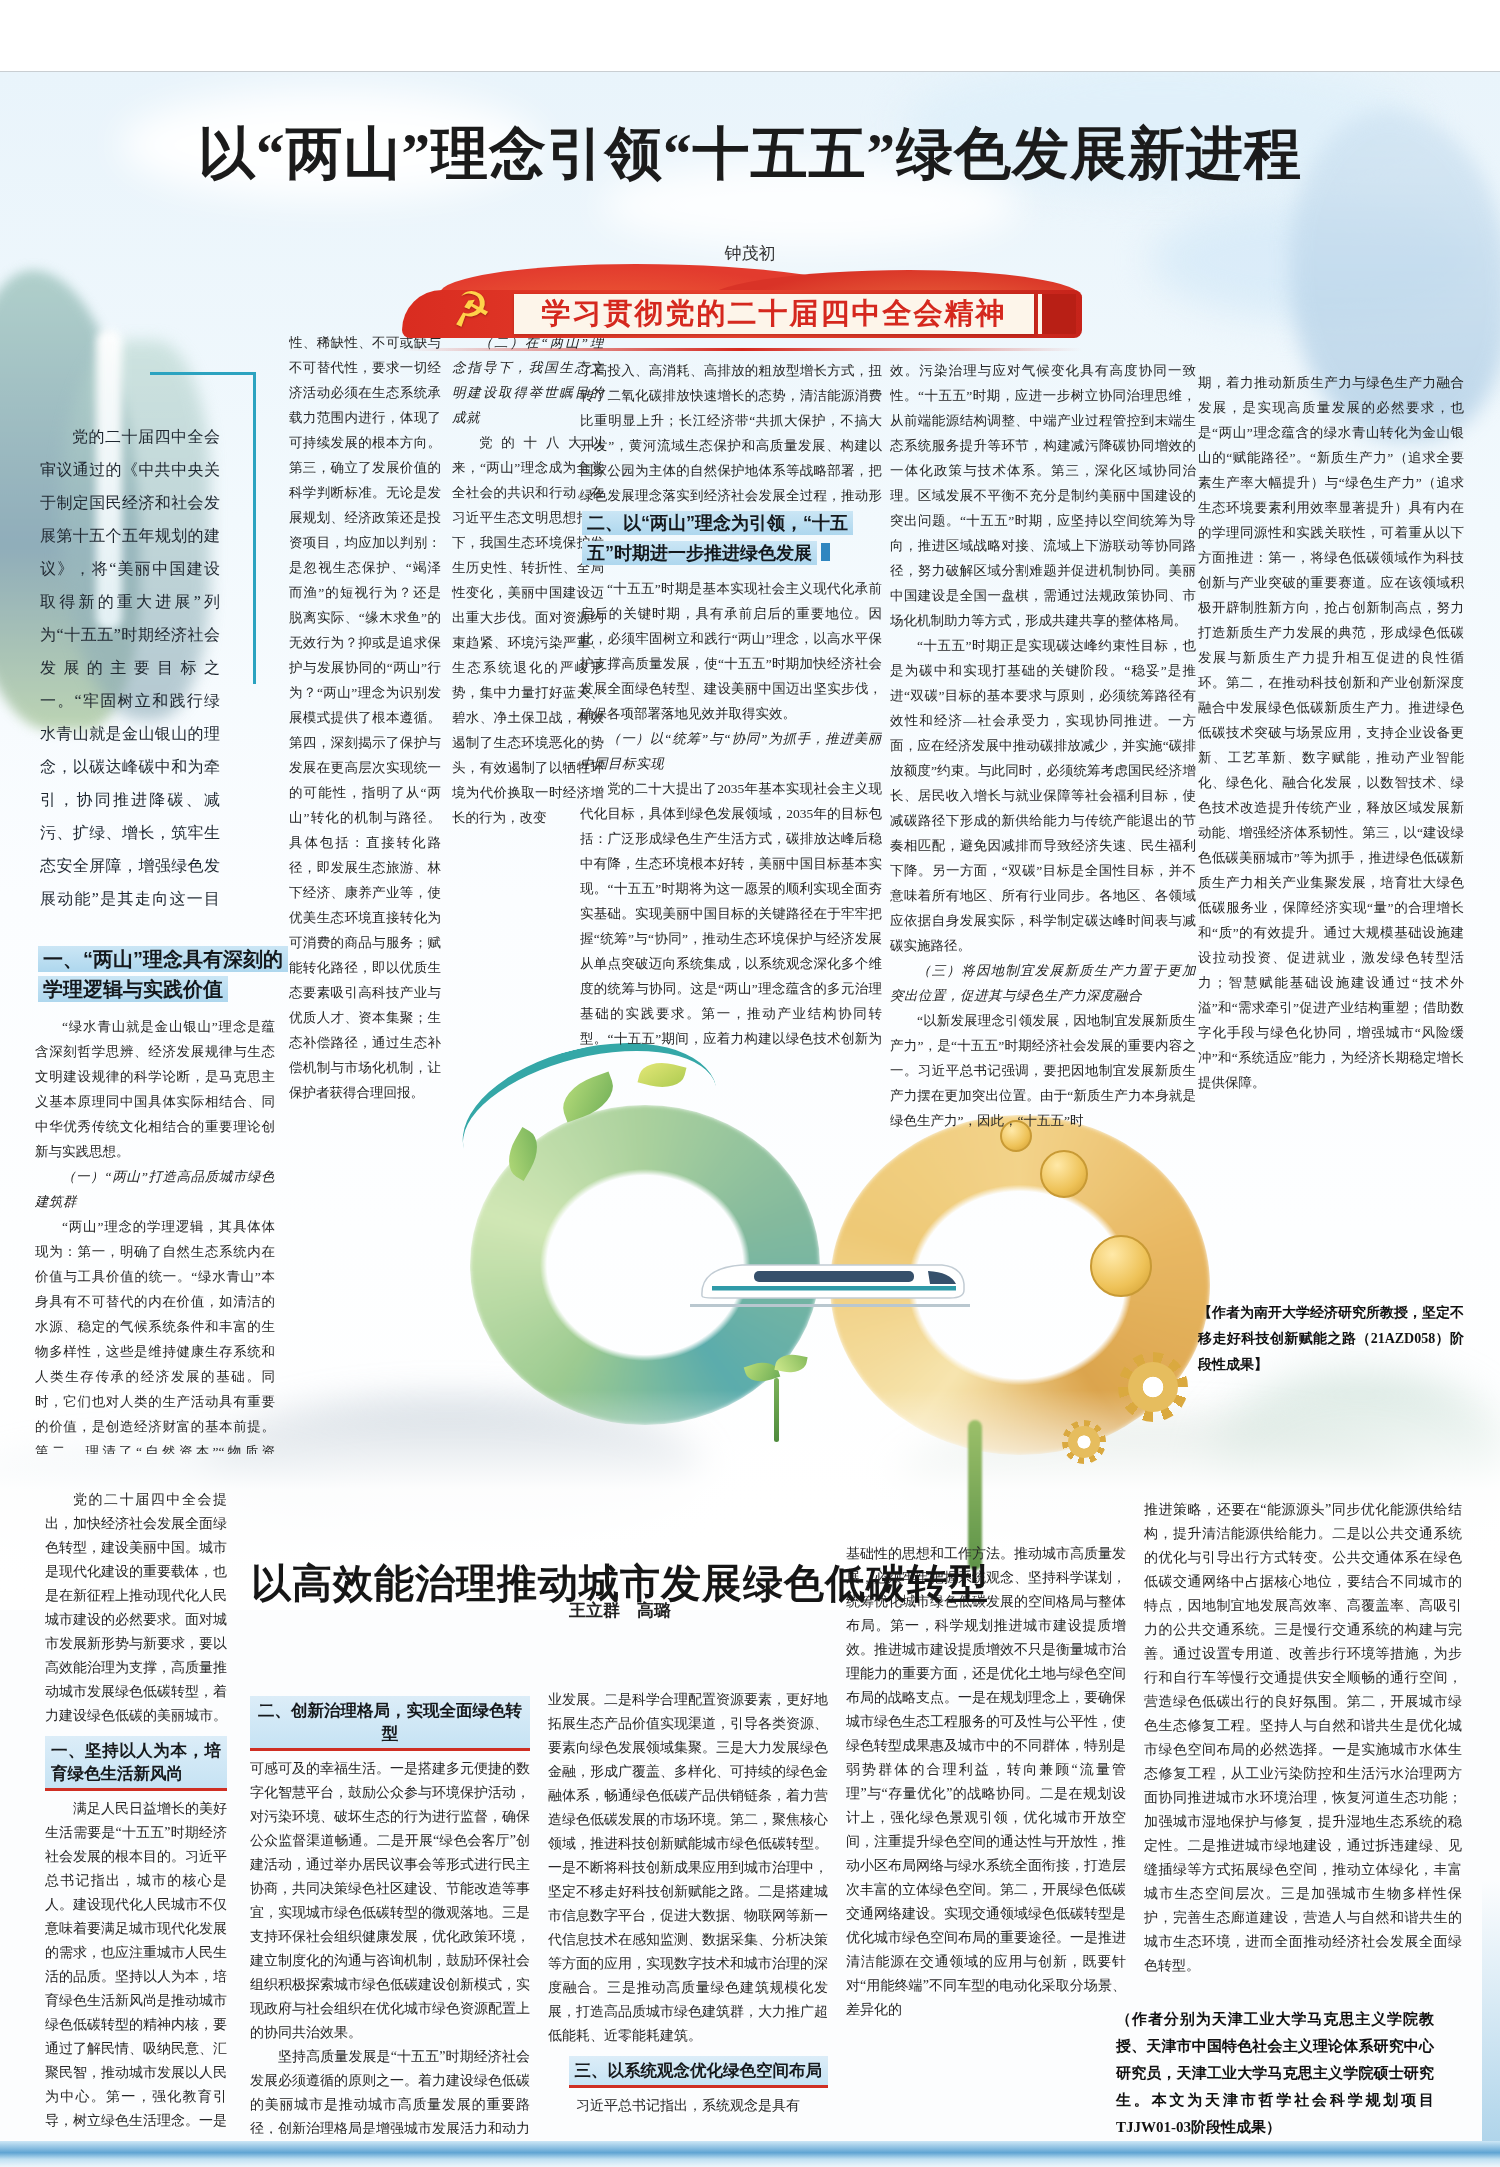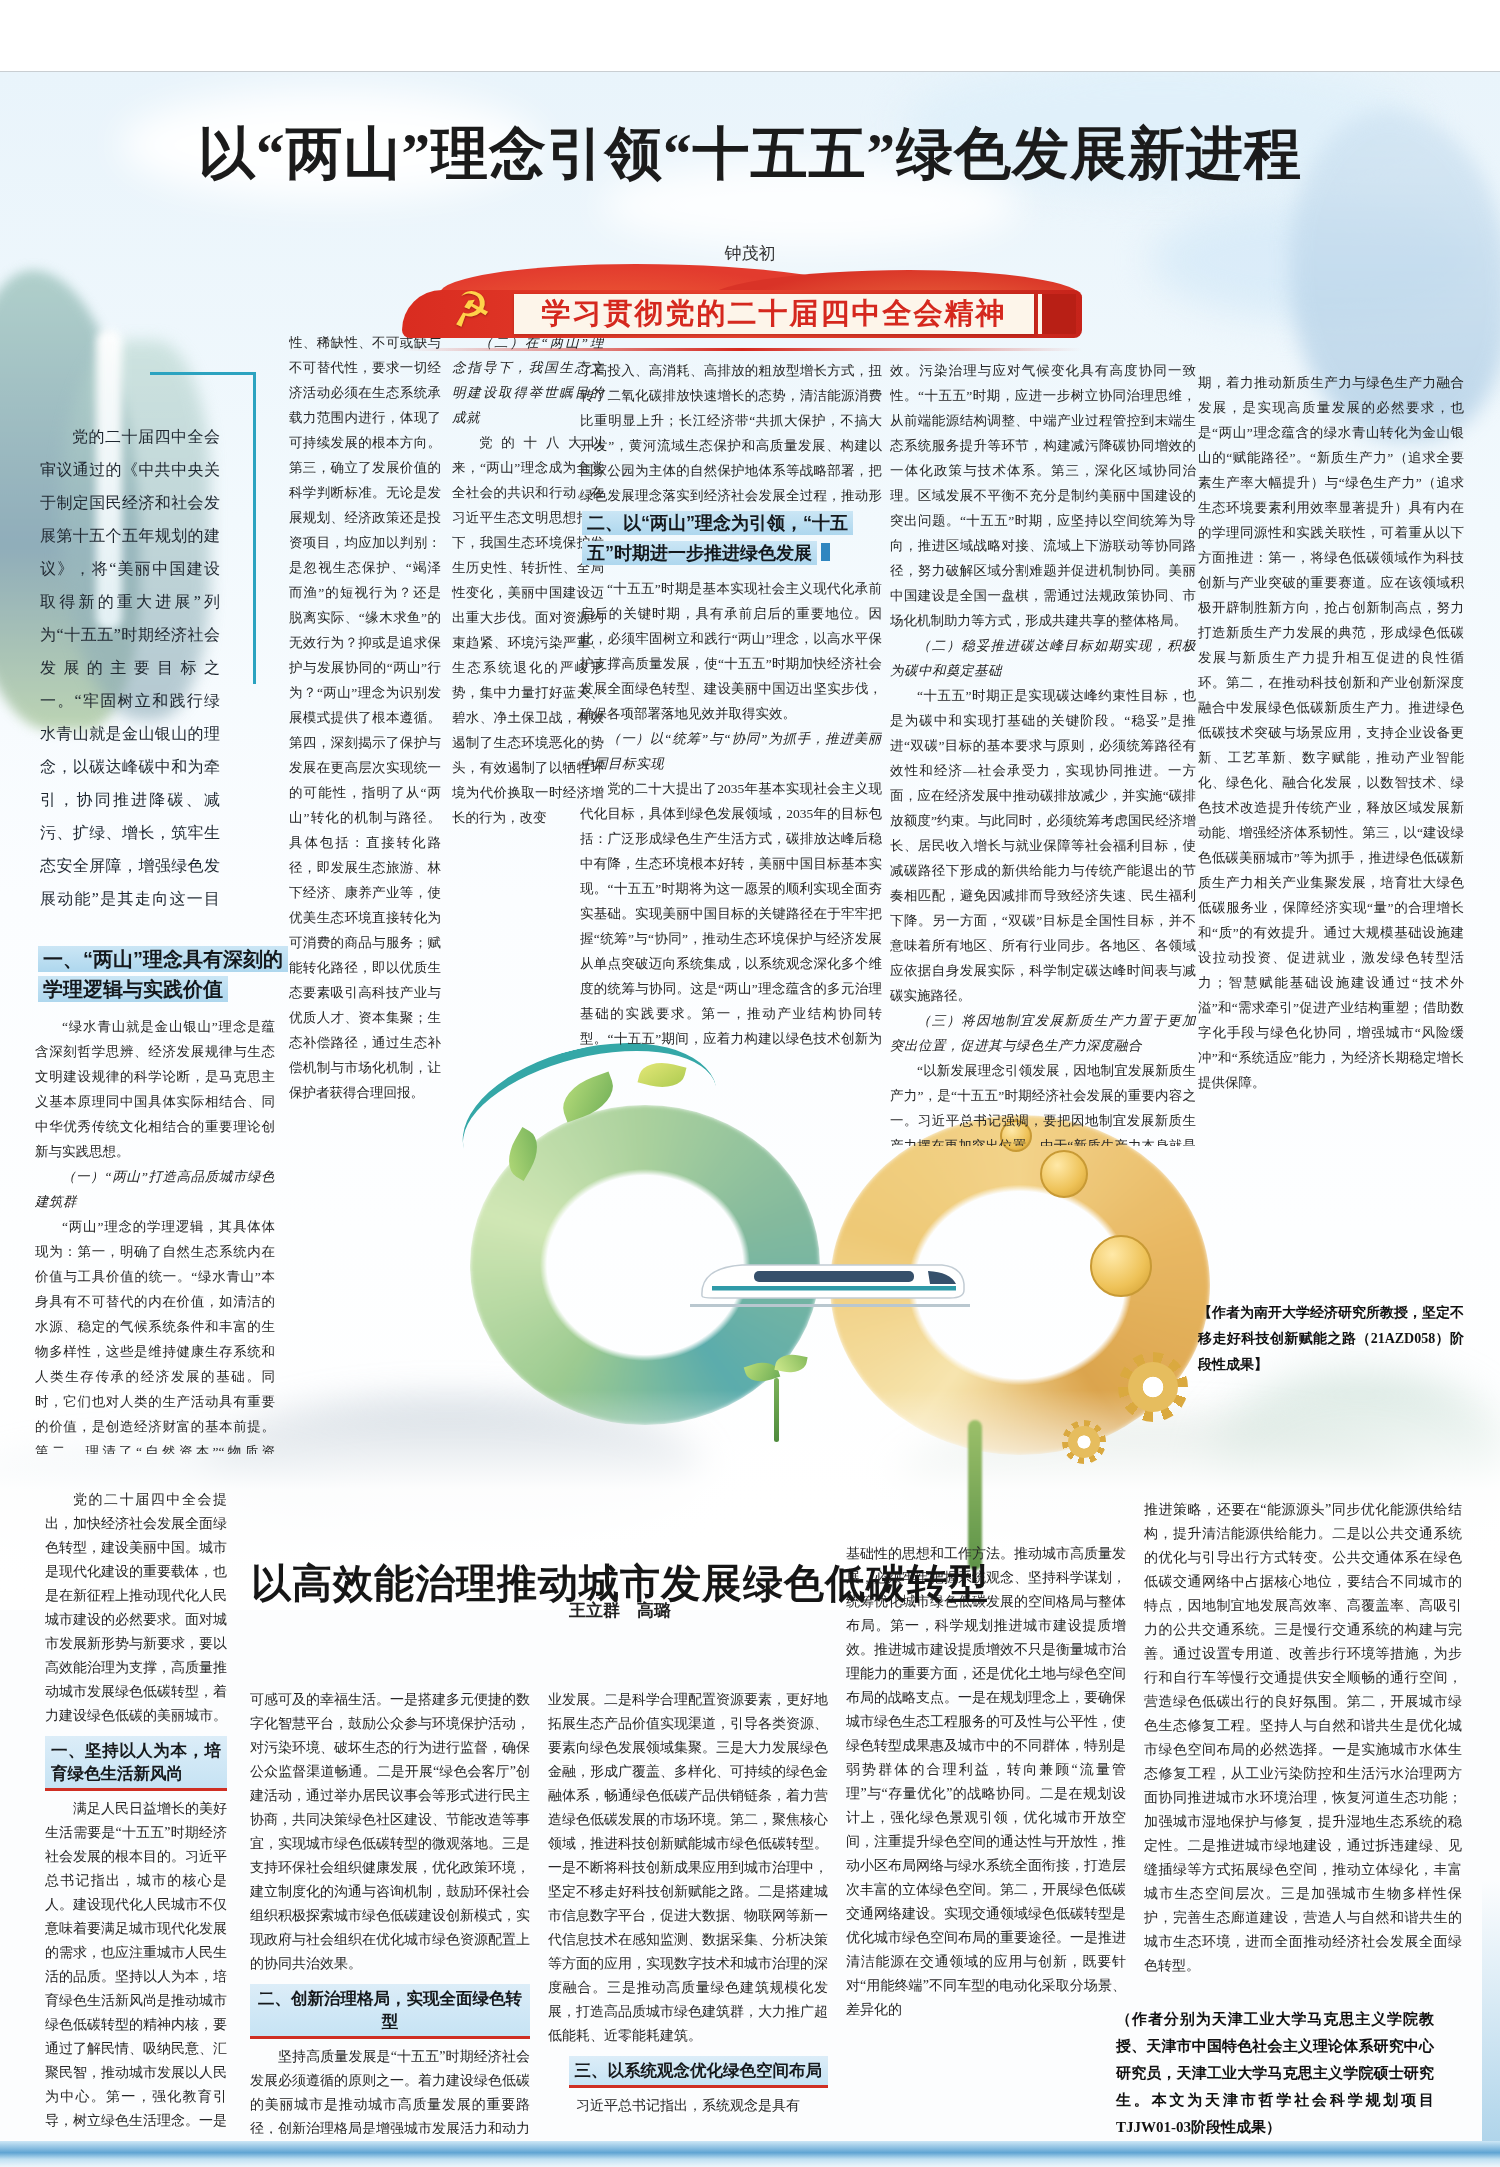--- a/index.html
+++ b/index.html
@@ -261,21 +261,20 @@
   </div>
 
   <div class="tcol colmid2">
     <p>“十五五”时期是基本实现社会主义现代化承前启后的关键时期，具有承前启后的重要地位。因此，必须牢固树立和践行“两山”理念，以高水平保护支撑高质量发展，使“十五五”时期加快经济社会发展全面绿色转型、建设美丽中国迈出坚实步伐，确保各项部署落地见效并取得实效。</p>
     <p class="kai">（一）以“统筹”与“协同”为抓手，推进美丽中国目标实现</p>
     <p>党的二十大提出了2035年基本实现社会主义现代化目标，具体到绿色发展领域，2035年的目标包括：广泛形成绿色生产生活方式，碳排放达峰后稳中有降，生态环境根本好转，美丽中国目标基本实现。“十五五”时期将为这一愿景的顺利实现全面夯实基础。实现美丽中国目标的关键路径在于牢牢把握“统筹”与“协同”，推动生态环境保护与经济发展从单点突破迈向系统集成，以系统观念深化多个维度的统筹与协同。这是“两山”理念蕴含的多元治理基础的实践要求。第一，推动产业结构协同转型。“十五五”期间，应着力构建以绿色技术创新为核心驱动、以产业绿色化生态化为显著特征的现代化产业体系。可通过产业链绿色化、生态化、低碳化重构，在企业内部、产业园区及产业聚集区域构建能源循环、水循环和废弃物资源化利用系统等，实现降碳、减污、扩绿、增长四重目标的有机统一。第二，强化减污降碳协同增</p>
   </div>
 
   <div class="tcol colmidr">
     <p class="noind">效。污染治理与应对气候变化具有高度协同一致性。“十五五”时期，应进一步树立协同治理思维，从前端能源结构调整、中端产业过程管控到末端生态系统服务提升等环节，构建减污降碳协同增效的一体化政策与技术体系。第三，深化区域协同治理。区域发展不平衡不充分是制约美丽中国建设的突出问题。“十五五”时期，应坚持以空间统筹为导向，推进区域战略对接、流域上下游联动等协同路径，努力破解区域分割难题并促进机制协同。美丽中国建设是全国一盘棋，需通过法规政策协同、市场化机制助力等方式，形成共建共享的整体格局。</p>
-    <p class="kai">（二）稳妥推进碳达峰目标如期实现，积极为碳中和奠定基础</p>
     <p>“十五五”时期正是实现碳达峰约束性目标，也是为碳中和实现打基础的关键阶段。“稳妥”是推进“双碳”目标的基本要求与原则，必须统筹路径有效性和经济—社会承受力，实现协同推进。一方面，应在经济发展中推动碳排放减少，并实施“碳排放额度”约束。与此同时，必须统筹考虑国民经济增长、居民收入增长与就业保障等社会福利目标，使减碳路径下形成的新供给能力与传统产能退出的节奏相匹配，避免因减排而导致经济失速、民生福利下降。另一方面，“双碳”目标是全国性目标，并不意味着所有地区、所有行业同步。各地区、各领域应依据自身发展实际，科学制定碳达峰时间表与减碳实施路径。</p>
     <p class="kai">（三）将因地制宜发展新质生产力置于更加突出位置，促进其与绿色生产力深度融合</p>
     <p>“以新发展理念引领发展，因地制宜发展新质生产力”，是“十五五”时期经济社会发展的重要内容之一。习近平总书记强调，要把因地制宜发展新质生产力摆在更加突出位置。由于“新质生产力本身就是绿色生产力”，因此，“十五五”时</p>
   </div>
 
   <div class="tcol colright">
     <p class="noind">期，着力推动新质生产力与绿色生产力融合发展，是实现高质量发展的必然要求，也是“两山”理念蕴含的绿水青山转化为金山银山的“赋能路径”。“新质生产力”（追求全要素生产率大幅提升）与“绿色生产力”（追求生态环境要素利用效率显著提升）具有内在的学理同源性和实践关联性，可着重从以下方面推进：第一，将绿色低碳领域作为科技创新与产业突破的重要赛道。应在该领域积极开辟制胜新方向，抢占创新制高点，努力打造新质生产力发展的典范，形成绿色低碳发展与新质生产力提升相互促进的良性循环。第二，在推动科技创新和产业创新深度融合中发展绿色低碳新质生产力。推进绿色低碳技术突破与场景应用，支持企业设备更新、工艺革新、数字赋能，推动产业智能化、绿色化、融合化发展，以数智技术、绿色技术改造提升传统产业，释放区域发展新动能、增强经济体系韧性。第三，以“建设绿色低碳美丽城市”等为抓手，推进绿色低碳新质生产力相关产业集聚发展，培育壮大绿色低碳服务业，保障经济实现“量”的合理增长和“质”的有效提升。通过大规模基础设施建设拉动投资、促进就业，激发绿色转型活力；智慧赋能基础设施建设通过“技术外溢”和“需求牵引”促进产业结构重塑；借助数字化手段与绿色化协同，增强城市“风险缓冲”和“系统适应”能力，为经济长期稳定增长提供保障。</p>
   </div>
   <div class="credit">【作者为南开大学经济研究所教授，坚定不移走好科技创新赋能之路（21AZD058）阶段性成果】</div>
 
@@ -314,22 +313,22 @@
   <div class="a2-title">以高效能治理推动城市发展绿色低碳转型</div>
   <div class="a2-byline">王立群　高璐</div>
 
   <div class="tcol a2col c1">
     <p>党的二十届四中全会提出，加快经济社会发展全面绿色转型，建设美丽中国。城市是现代化建设的重要载体，也是在新征程上推动现代化人民城市建设的必然要求。面对城市发展新形势与新要求，要以高效能治理为支撑，高质量推动城市发展绿色低碳转型，着力建设绿色低碳的美丽城市。</p>
     <p class="noind"><span class="redhead">一、坚持以人为本，培育绿色生活新风尚</span></p>
     <p>满足人民日益增长的美好生活需要是“十五五”时期经济社会发展的根本目的。习近平总书记指出，城市的核心是人。建设现代化人民城市不仅意味着要满足城市现代化发展的需求，也应注重城市人民生活的品质。坚持以人为本，培育绿色生活新风尚是推动城市绿色低碳转型的精神内核，要通过了解民情、吸纳民意、汇聚民智，推动城市发展以人民为中心。第一，强化教育引导，树立绿色生活理念。一是改变公众认知局限，持续开展以“践行绿色低碳生活方式”为主题的宣讲活动，结合垃圾分类、节水节电等日常生活场景进行创意设计，推动形成简约适度的环保风尚。二是将绿色教育融入学前教育阶段与中小学阶段，开展绿植领养、环保手工等趣味实践活动，鼓励高校师生参与生态城市规划、低碳校园设计等专业实践。三是充分利用博物馆、科技馆等场馆，多种渠道开展生态文明教育，提升全民生态环保素养。第二，进一步畅通公众参与和监督渠道。只有形成政府和公众的良性互动，才能真正将城市绿色发展蓝图转化为人民群众可</p>
   </div>
 
   <div class="tcol a2col c2">
+    <p class="noind" style="text-align:center;"><span class="redhead">二、创新治理格局，实现全面绿色转型</span></p>
     <p class="noind">可感可及的幸福生活。一是搭建多元便捷的数字化智慧平台，鼓励公众参与环境保护活动，对污染环境、破坏生态的行为进行监督，确保公众监督渠道畅通。二是开展“绿色会客厅”创建活动，通过举办居民议事会等形式进行民主协商，共同决策绿色社区建设、节能改造等事宜，实现城市绿色低碳转型的微观落地。三是支持环保社会组织健康发展，优化政策环境，建立制度化的沟通与咨询机制，鼓励环保社会组织积极探索城市绿色低碳建设创新模式，实现政府与社会组织在优化城市绿色资源配置上的协同共治效果。</p>
-    <p class="noind" style="text-align:center;"><span class="redhead">二、创新治理格局，实现全面绿色转型</span></p>
     <p>坚持高质量发展是“十五五”时期经济社会发展必须遵循的原则之一。着力建设绿色低碳的美丽城市是推动城市高质量发展的重要路径，创新治理格局是增强城市发展活力和动力的内在要求。第一，竞争有序、配置高效的市场体系是推动城市发展绿色低碳转型的重要引擎。一是营造公平公正的政策环境，完善绿色标准体系，充分发挥绿色标准的制度保障、技术方面的市场牵引作用，加快推进绿色低碳产</p>
   </div>
 
   <div class="tcol a2col c3">
     <p class="noind">业发展。二是科学合理配置资源要素，更好地拓展生态产品价值实现渠道，引导各类资源、要素向绿色发展领域集聚。三是大力发展绿色金融，形成广覆盖、多样化、可持续的绿色金融体系，畅通绿色低碳产品供销链条，着力营造绿色低碳发展的市场环境。第二，聚焦核心领域，推进科技创新赋能城市绿色低碳转型。一是不断将科技创新成果应用到城市治理中，坚定不移走好科技创新赋能之路。二是搭建城市信息数字平台，促进大数据、物联网等新一代信息技术在感知监测、数据采集、分析决策等方面的应用，实现数字技术和城市治理的深度融合。三是推动高质量绿色建筑规模化发展，打造高品质城市绿色建筑群，大力推广超低能耗、近零能耗建筑。</p>
     <p class="noind" style="text-align:right;"><span class="redhead">三、以系统观念优化绿色空间布局</span></p>
     <p>习近平总书记指出，系统观念是具有</p>
   </div>
 
   <div class="tcol a2col c4">

